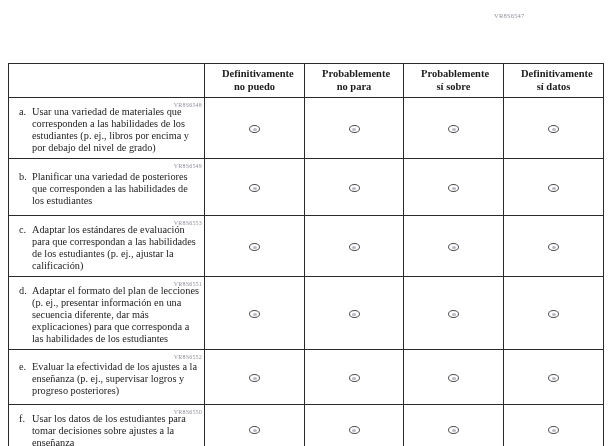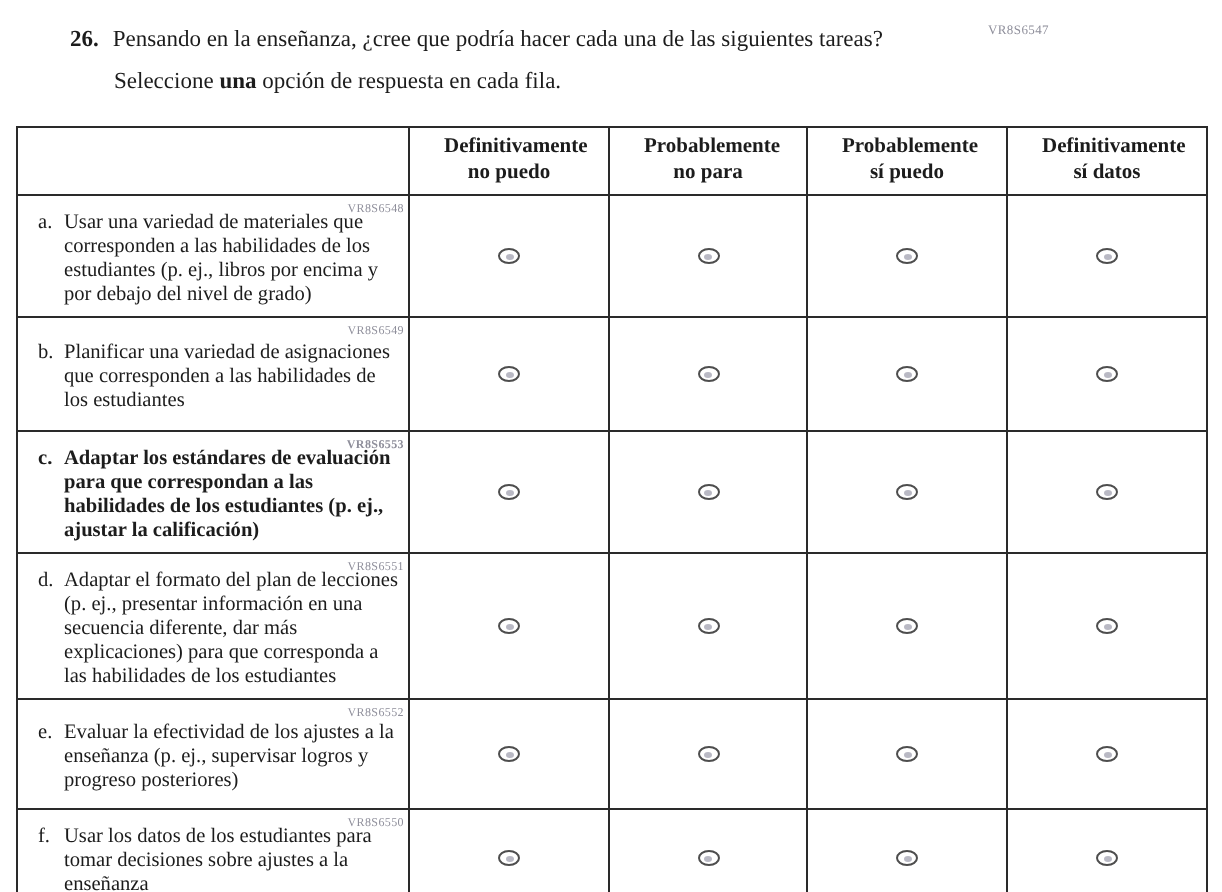--- a/index.html
+++ b/index.html
@@ -102,43 +102,35 @@
     background: #b9b9c4;
   }
 </style>
 </head>
 <body>
 
 <div class="page">
 
   <span class="form-code">VR8S6547</span>
 
-  <div class="question-block">
-    <div>
-      <span class="qnum">26.</span><span>Pensando en la enseñanza, ¿cree que podría hacer cada una de las siguientes tareas?</span>
-    </div>
-    <div class="instruction">
-      <span>Seleccione </span><b>una</b><span> opción de respuesta en cada fila.</span>
-    </div>
-  </div>
 
   <table class="answer-table">
     <colgroup>
       <col style="width:196px">
       <col style="width:100px">
       <col style="width:99px">
       <col style="width:100px">
       <col style="width:100px">
     </colgroup>
     <thead>
       <tr>
         <th class="corner"></th>
         <th class="col-head">Definitivamente no puedo</th>
         <th class="col-head">Probablemente no para</th>
-        <th class="col-head">Probablemente sí puedo</th>
+        <th class="col-head">Probablemente sí sobre</th>
         <th class="col-head">Definitivamente sí datos</th>
       </tr>
     </thead>
     <tbody>
         <tr style="height: 55px;">
       <td class="task-cell">
         <span class="row-code">VR8S6548</span>
         <div class="task-text">
           <span class="row-letter">a.</span><span>Usar una variedad de materiales que corresponden a las habilidades de los estudiantes (p. ej., libros por encima y por debajo del nivel de grado)</span>
         </div>
@@ -153,37 +145,37 @@
         <span class="oval"><span class="oval-mark"></span></span>
       </td>
       <td class="opt-cell">
         <span class="oval"><span class="oval-mark"></span></span>
       </td>
     </tr>
         <tr style="height: 57px;">
       <td class="task-cell">
         <span class="row-code">VR8S6549</span>
         <div class="task-text">
-          <span class="row-letter">b.</span><span>Planificar una variedad de asignaciones que corresponden a las habilidades de los estudiantes</span>
-        </div>
-      </td>
-      <td class="opt-cell">
-        <span class="oval"><span class="oval-mark"></span></span>
-      </td>
-      <td class="opt-cell">
-        <span class="oval"><span class="oval-mark"></span></span>
-      </td>
-      <td class="opt-cell">
-        <span class="oval"><span class="oval-mark"></span></span>
-      </td>
-      <td class="opt-cell">
-        <span class="oval"><span class="oval-mark"></span></span>
-      </td>
-    </tr>
-        <tr style="height: 59px; font-weight: bold;">
+          <span class="row-letter">b.</span><span>Planificar una variedad de posteriores que corresponden a las habilidades de los estudiantes</span>
+        </div>
+      </td>
+      <td class="opt-cell">
+        <span class="oval"><span class="oval-mark"></span></span>
+      </td>
+      <td class="opt-cell">
+        <span class="oval"><span class="oval-mark"></span></span>
+      </td>
+      <td class="opt-cell">
+        <span class="oval"><span class="oval-mark"></span></span>
+      </td>
+      <td class="opt-cell">
+        <span class="oval"><span class="oval-mark"></span></span>
+      </td>
+    </tr>
+        <tr style="height: 59px;">
       <td class="task-cell">
         <span class="row-code">VR8S6553</span>
         <div class="task-text">
           <span class="row-letter">c.</span><span>Adaptar los estándares de evaluación para que correspondan a las habilidades de los estudiantes (p. ej., ajustar la calificación)</span>
         </div>
       </td>
       <td class="opt-cell">
         <span class="oval"><span class="oval-mark"></span></span>
       </td>
       <td class="opt-cell">

